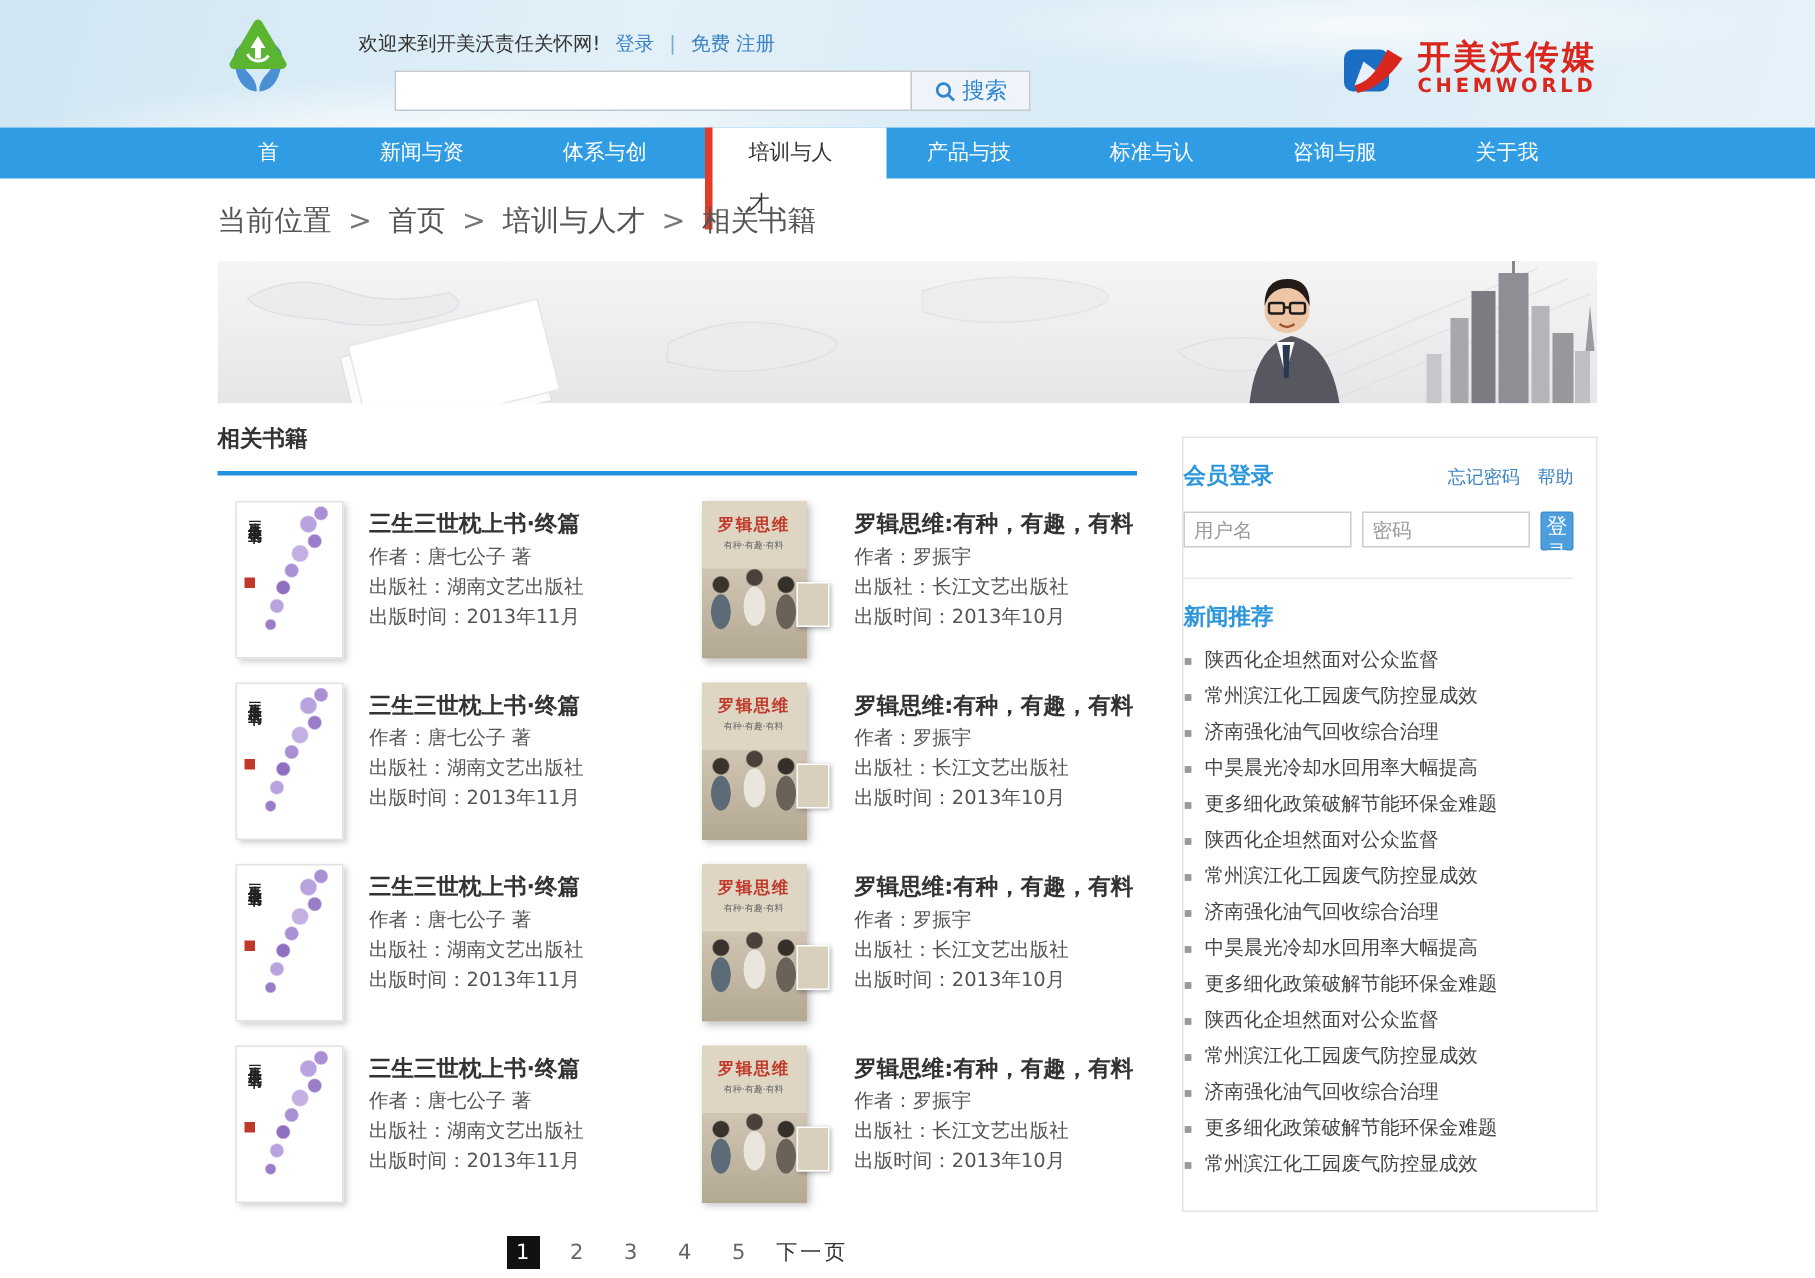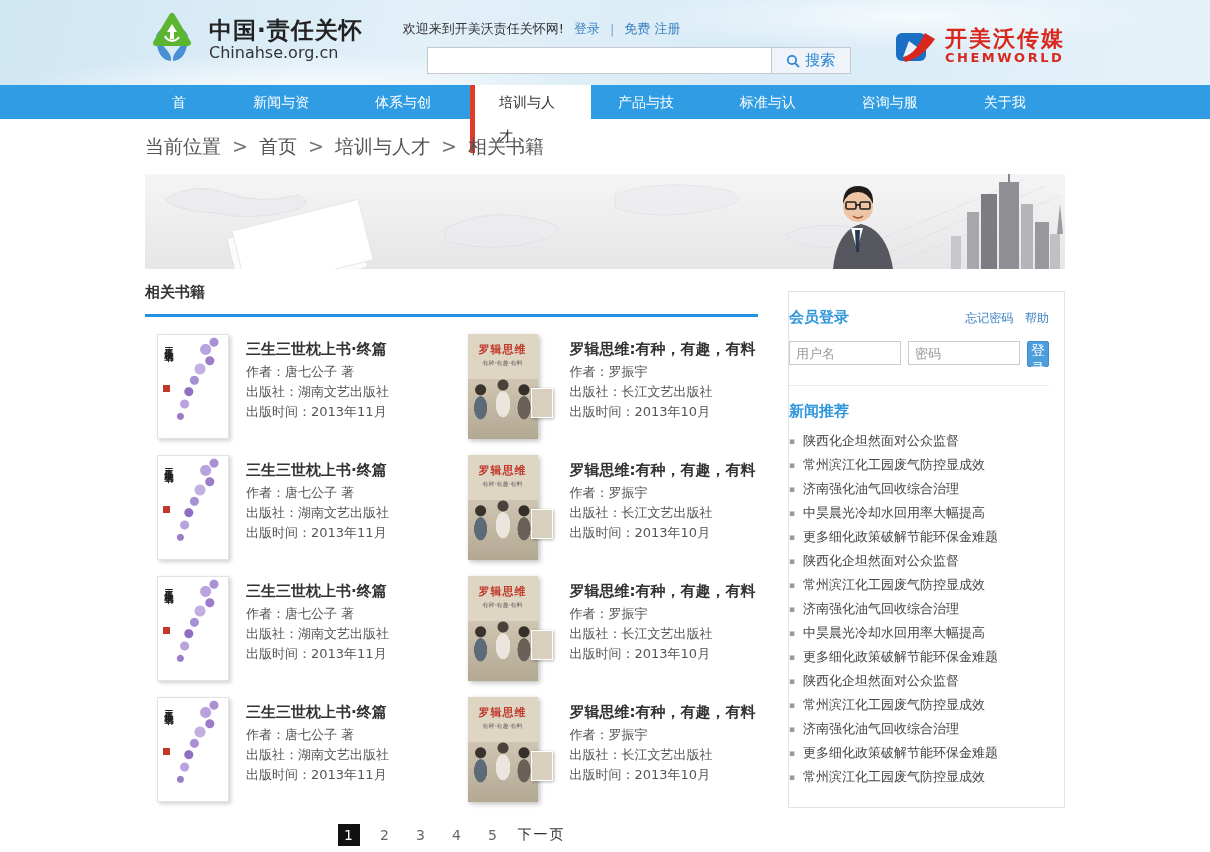--- a/index.html
+++ b/index.html
@@ -109,24 +109,20 @@
 <div class="header">
   <div class="container header-inner">
     <div class="logo-group">
       <svg width="54" height="54" viewBox="0 0 54 54">
         <path d="M12 34 Q8 22 17 17 Q13 28 20 36 Q27 43 26 49 Q15 48 12 34 Z" fill="#4a8fd3"></path>
         <path d="M42 34 Q46 22 37 17 Q41 28 34 36 Q27 43 28 49 Q39 48 42 34 Z" fill="#4a8fd3"></path>
         <path d="M27 4 L43 31 L11 31 Z" fill="#5cb531" stroke="#5cb531" stroke-width="6" stroke-linejoin="round"></path>
         <path d="M27 12 L32 20 L29 20 L29 27 L25 27 L25 20 L22 20 Z" fill="#fff"></path>
         <path d="M20 24 a8 8 0 0 0 14 1" fill="none" stroke="#fff" stroke-width="2"></path>
       </svg>
-      <div class="logo-text">
-        <div class="logo-title">中国·责任关怀</div>
-        <div class="logo-sub">Chinahse.org.cn</div>
-      </div>
     </div>
     <div class="header-mid">
       <div class="welcome-row">
         <span>欢迎来到开美沃责任关怀网!</span>
         <span class="hlink">登录</span>
         <span class="hsep">|</span>
         <span class="hlink">免费 注册</span>
       </div>
       <div class="search-row">
         <input class="search-input" value="" style="">

